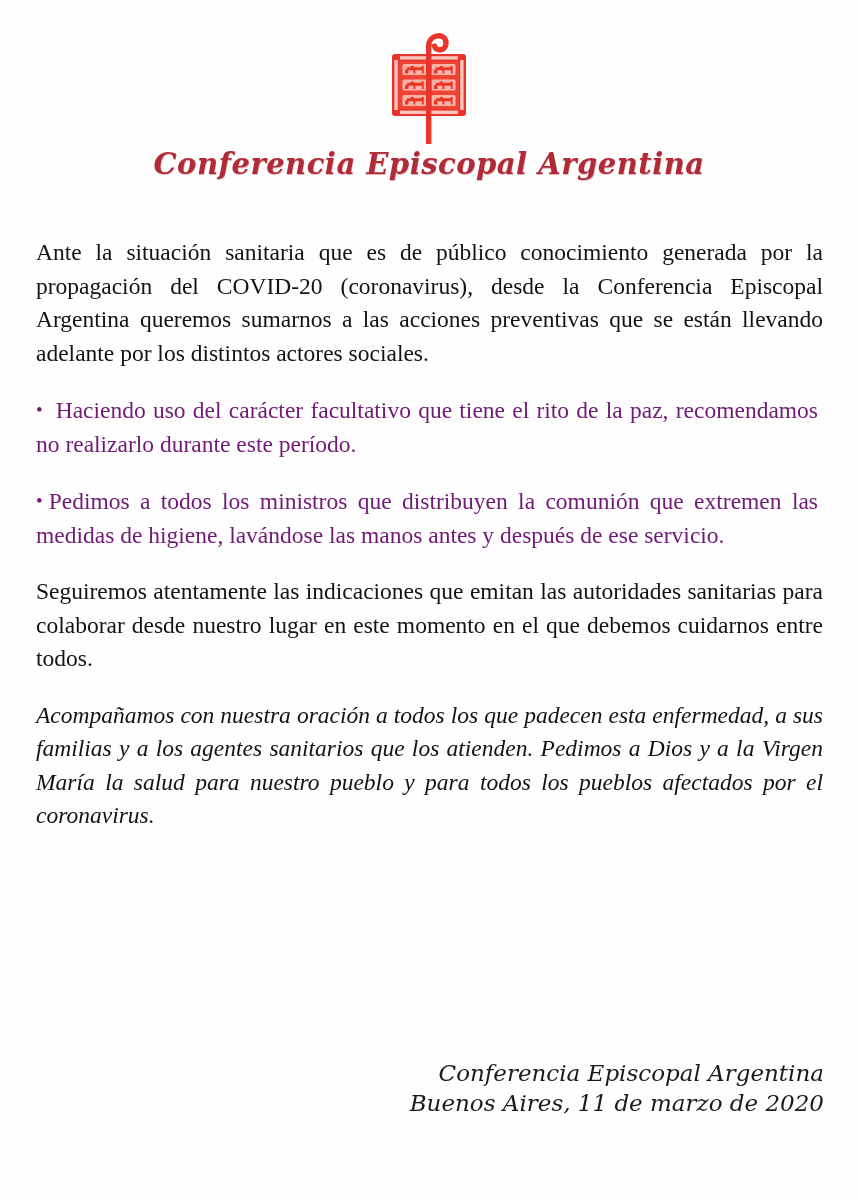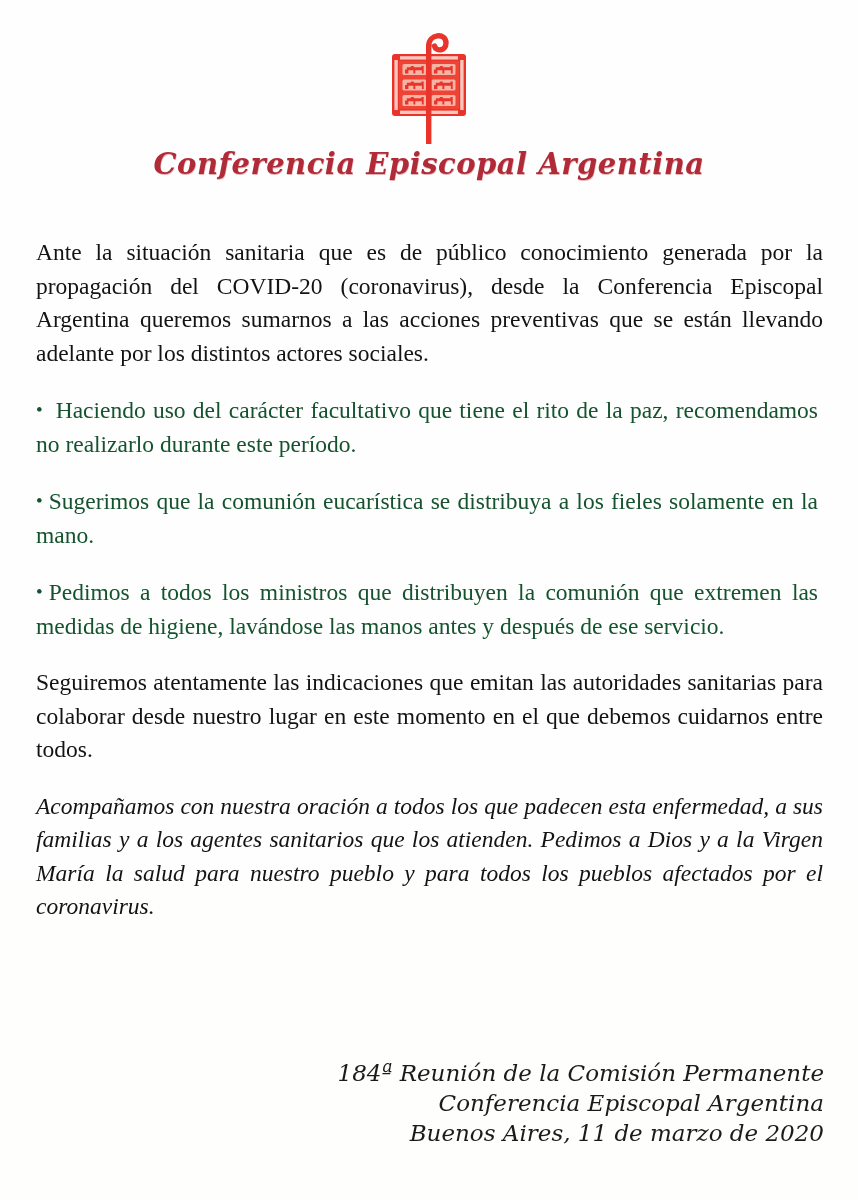--- a/index.html
+++ b/index.html
@@ -66,21 +66,21 @@
   }
   .para:last-child { margin-bottom: 0; font-style: italic; }
 
   .bullet-para {
     position: relative;
     text-align: justify;
     text-justify: inter-word;
     font-size: 23.5px;
     line-height: 33.5px;
     margin: 0 5px 23px 0;
-    color: #14532d;
+    color: #701a75;
   }
 
   .bullet-mark {
     display: inline;
     font-size: 19px;
     vertical-align: 2px;
     padding-right: 6px;
   }
 
   .bullet-para.wide-gap .bullet-mark { padding-right: 13px; }
@@ -151,32 +151,28 @@
 
   <div class="body-block">
 
     <p class="para">Ante la situación sanitaria que es de público conocimiento generada por la propagación del COVID-20 (coronavirus), desde la Conferencia Episcopal Argentina queremos sumarnos a las acciones preventivas que se están llevando adelante por los distintos actores sociales.</p>
 
 
     <p class="bullet-para wide-gap">
       <span class="bullet-mark">•</span><span>Haciendo uso del carácter facultativo que tiene el rito de la paz, recomendamos no realizarlo durante este período.</span>
     </p>
 
-    <p class="bullet-para">
-      <span class="bullet-mark">•</span><span>Sugerimos que la comunión eucarística se distribuya a los fieles solamente en la mano.</span>
-    </p>
 
     <p class="bullet-para">
       <span class="bullet-mark">•</span><span>Pedimos a todos los ministros que distribuyen la comunión que extremen las medidas de higiene, lavándose las manos antes y después de ese servicio.</span>
     </p>
 
     <p class="para">Seguiremos atentamente las indicaciones que emitan las autoridades sanitarias para colaborar desde nuestro lugar en este momento en el que debemos cuidarnos entre todos.</p>
 
     <p class="para">Acompañamos con nuestra oración a todos los que padecen esta enfermedad, a sus familias y a los agentes sanitarios que los atienden. Pedimos a Dios y a la Virgen María la salud para nuestro pueblo y para todos los pueblos afectados por el coronavirus.</p>
   </div>
 
   <div class="signature">
-    <span class="sig-line">184ª Reunión de la Comisión Permanente</span>
     <span class="sig-line">Conferencia Episcopal Argentina</span>
     <span class="sig-line">Buenos Aires, 11 de marzo de 2020</span>
   </div>
 
 </div>
 
 </body></html>

